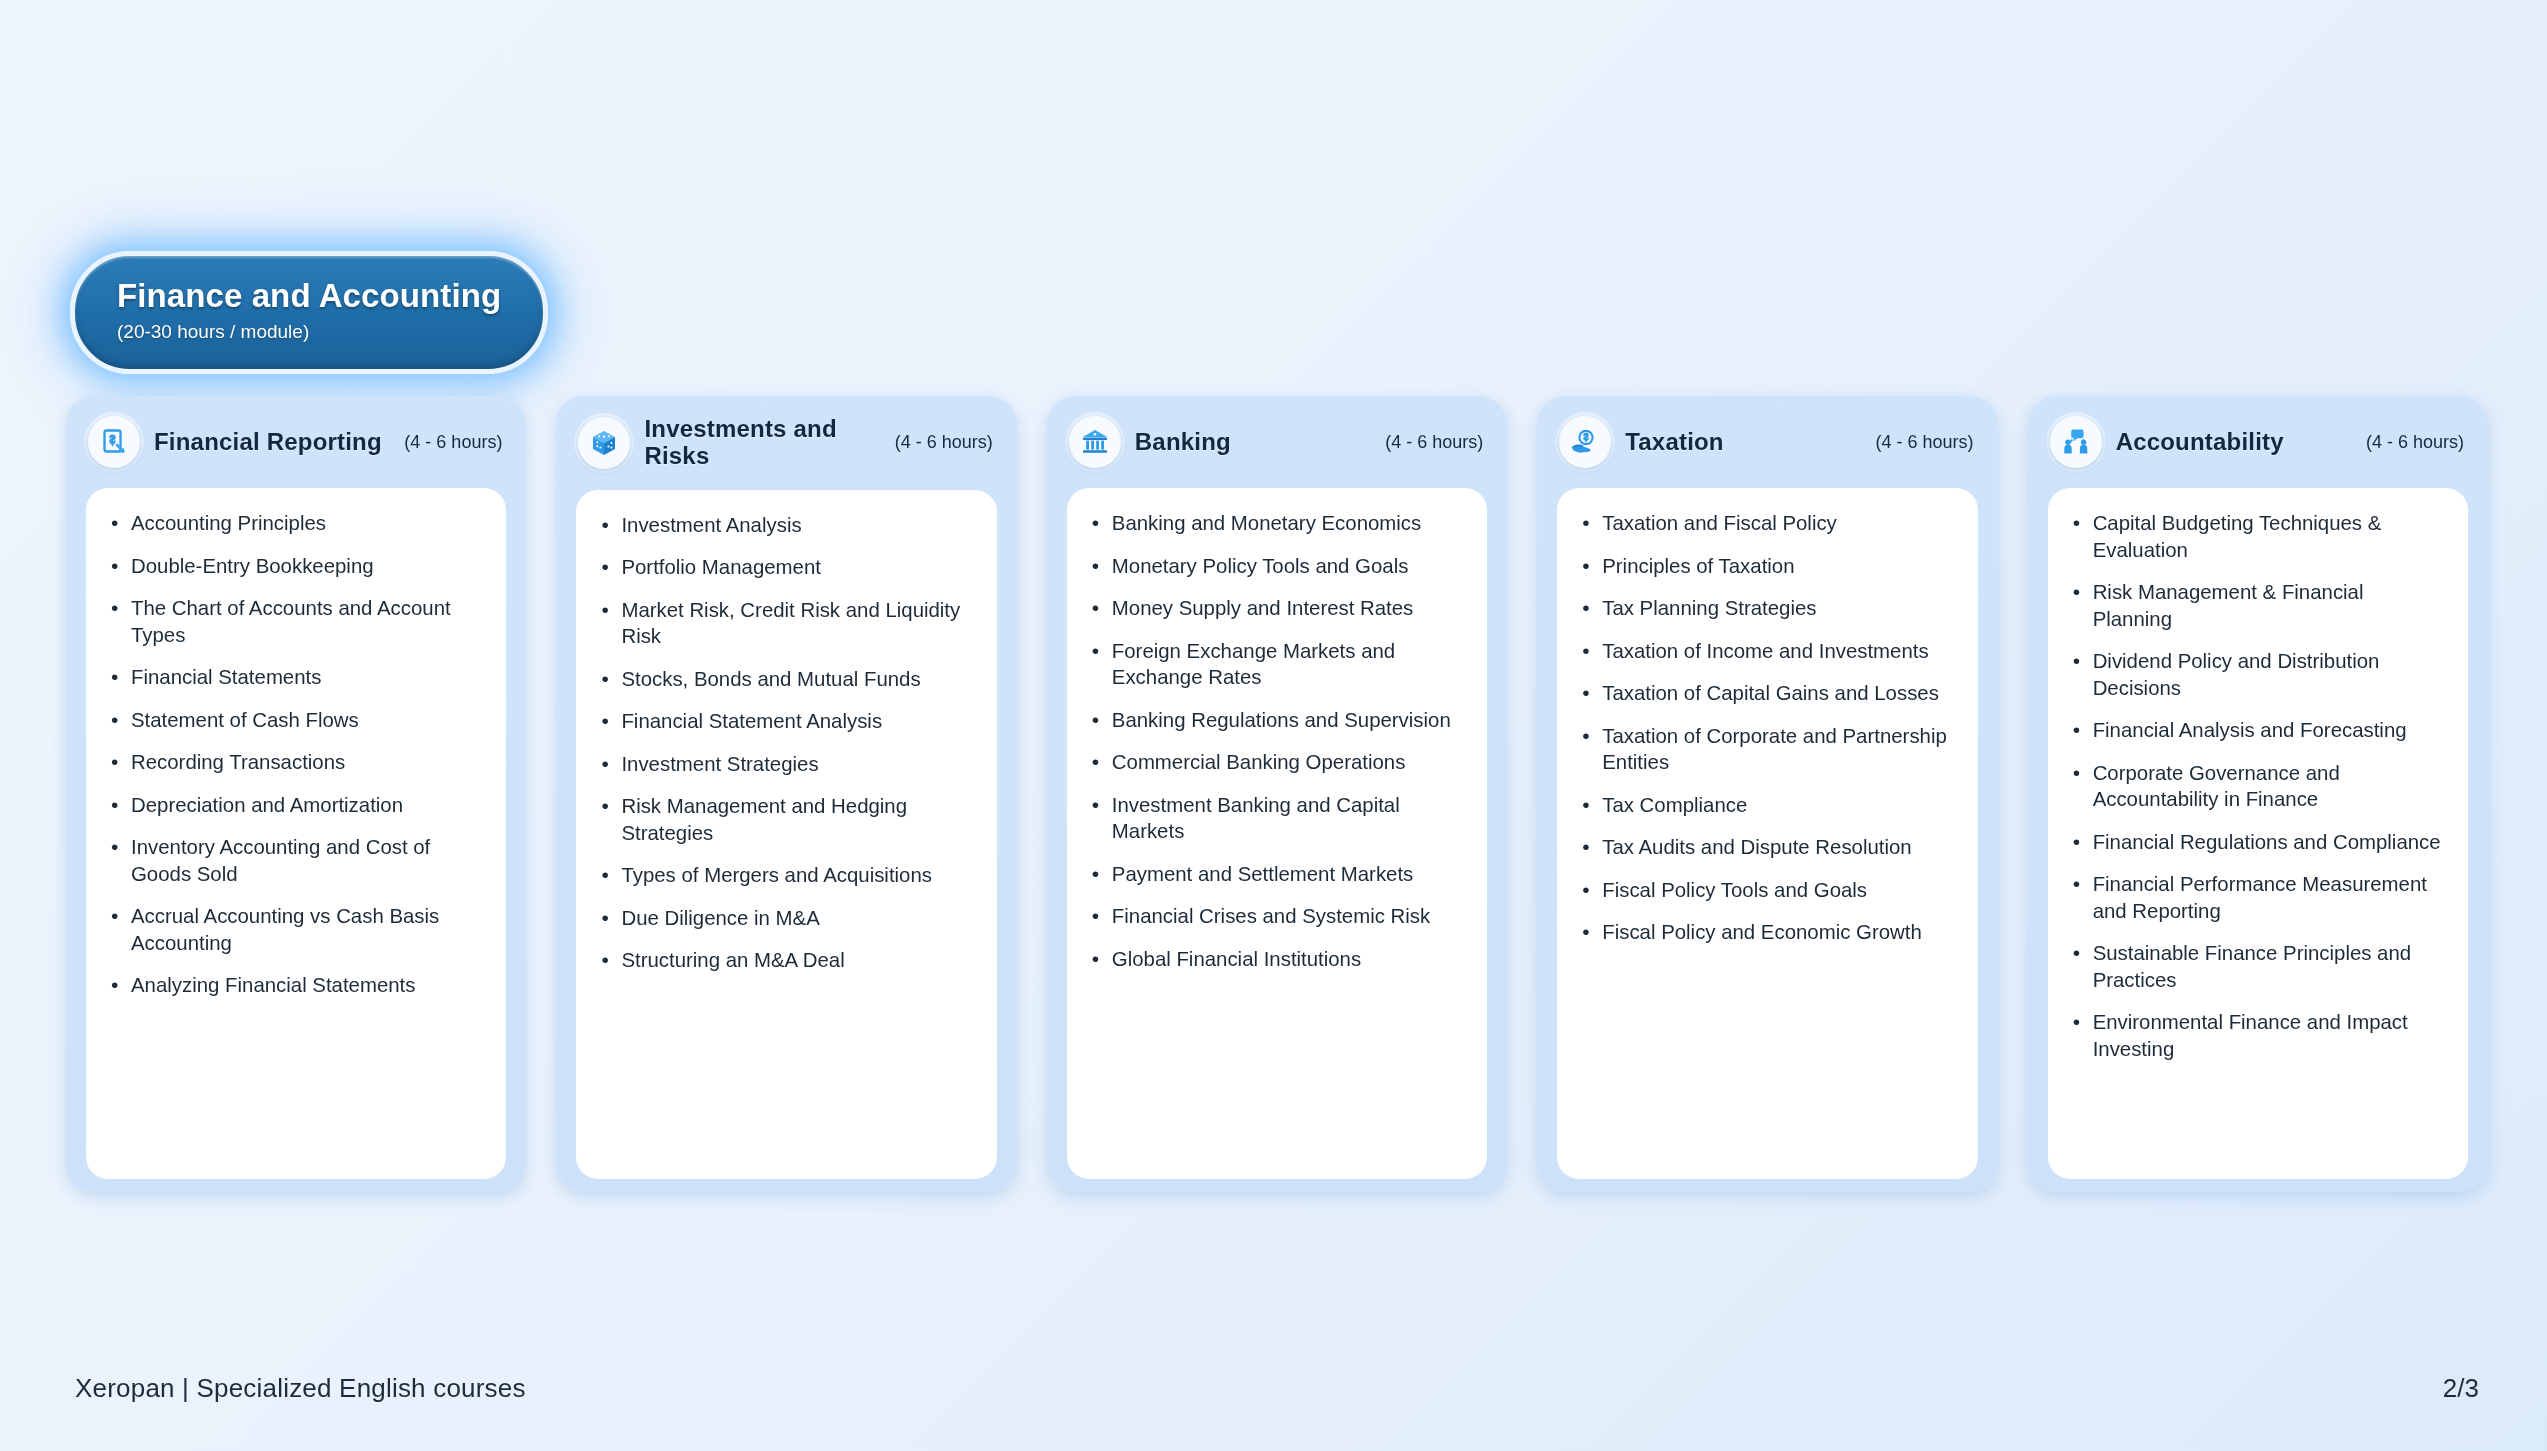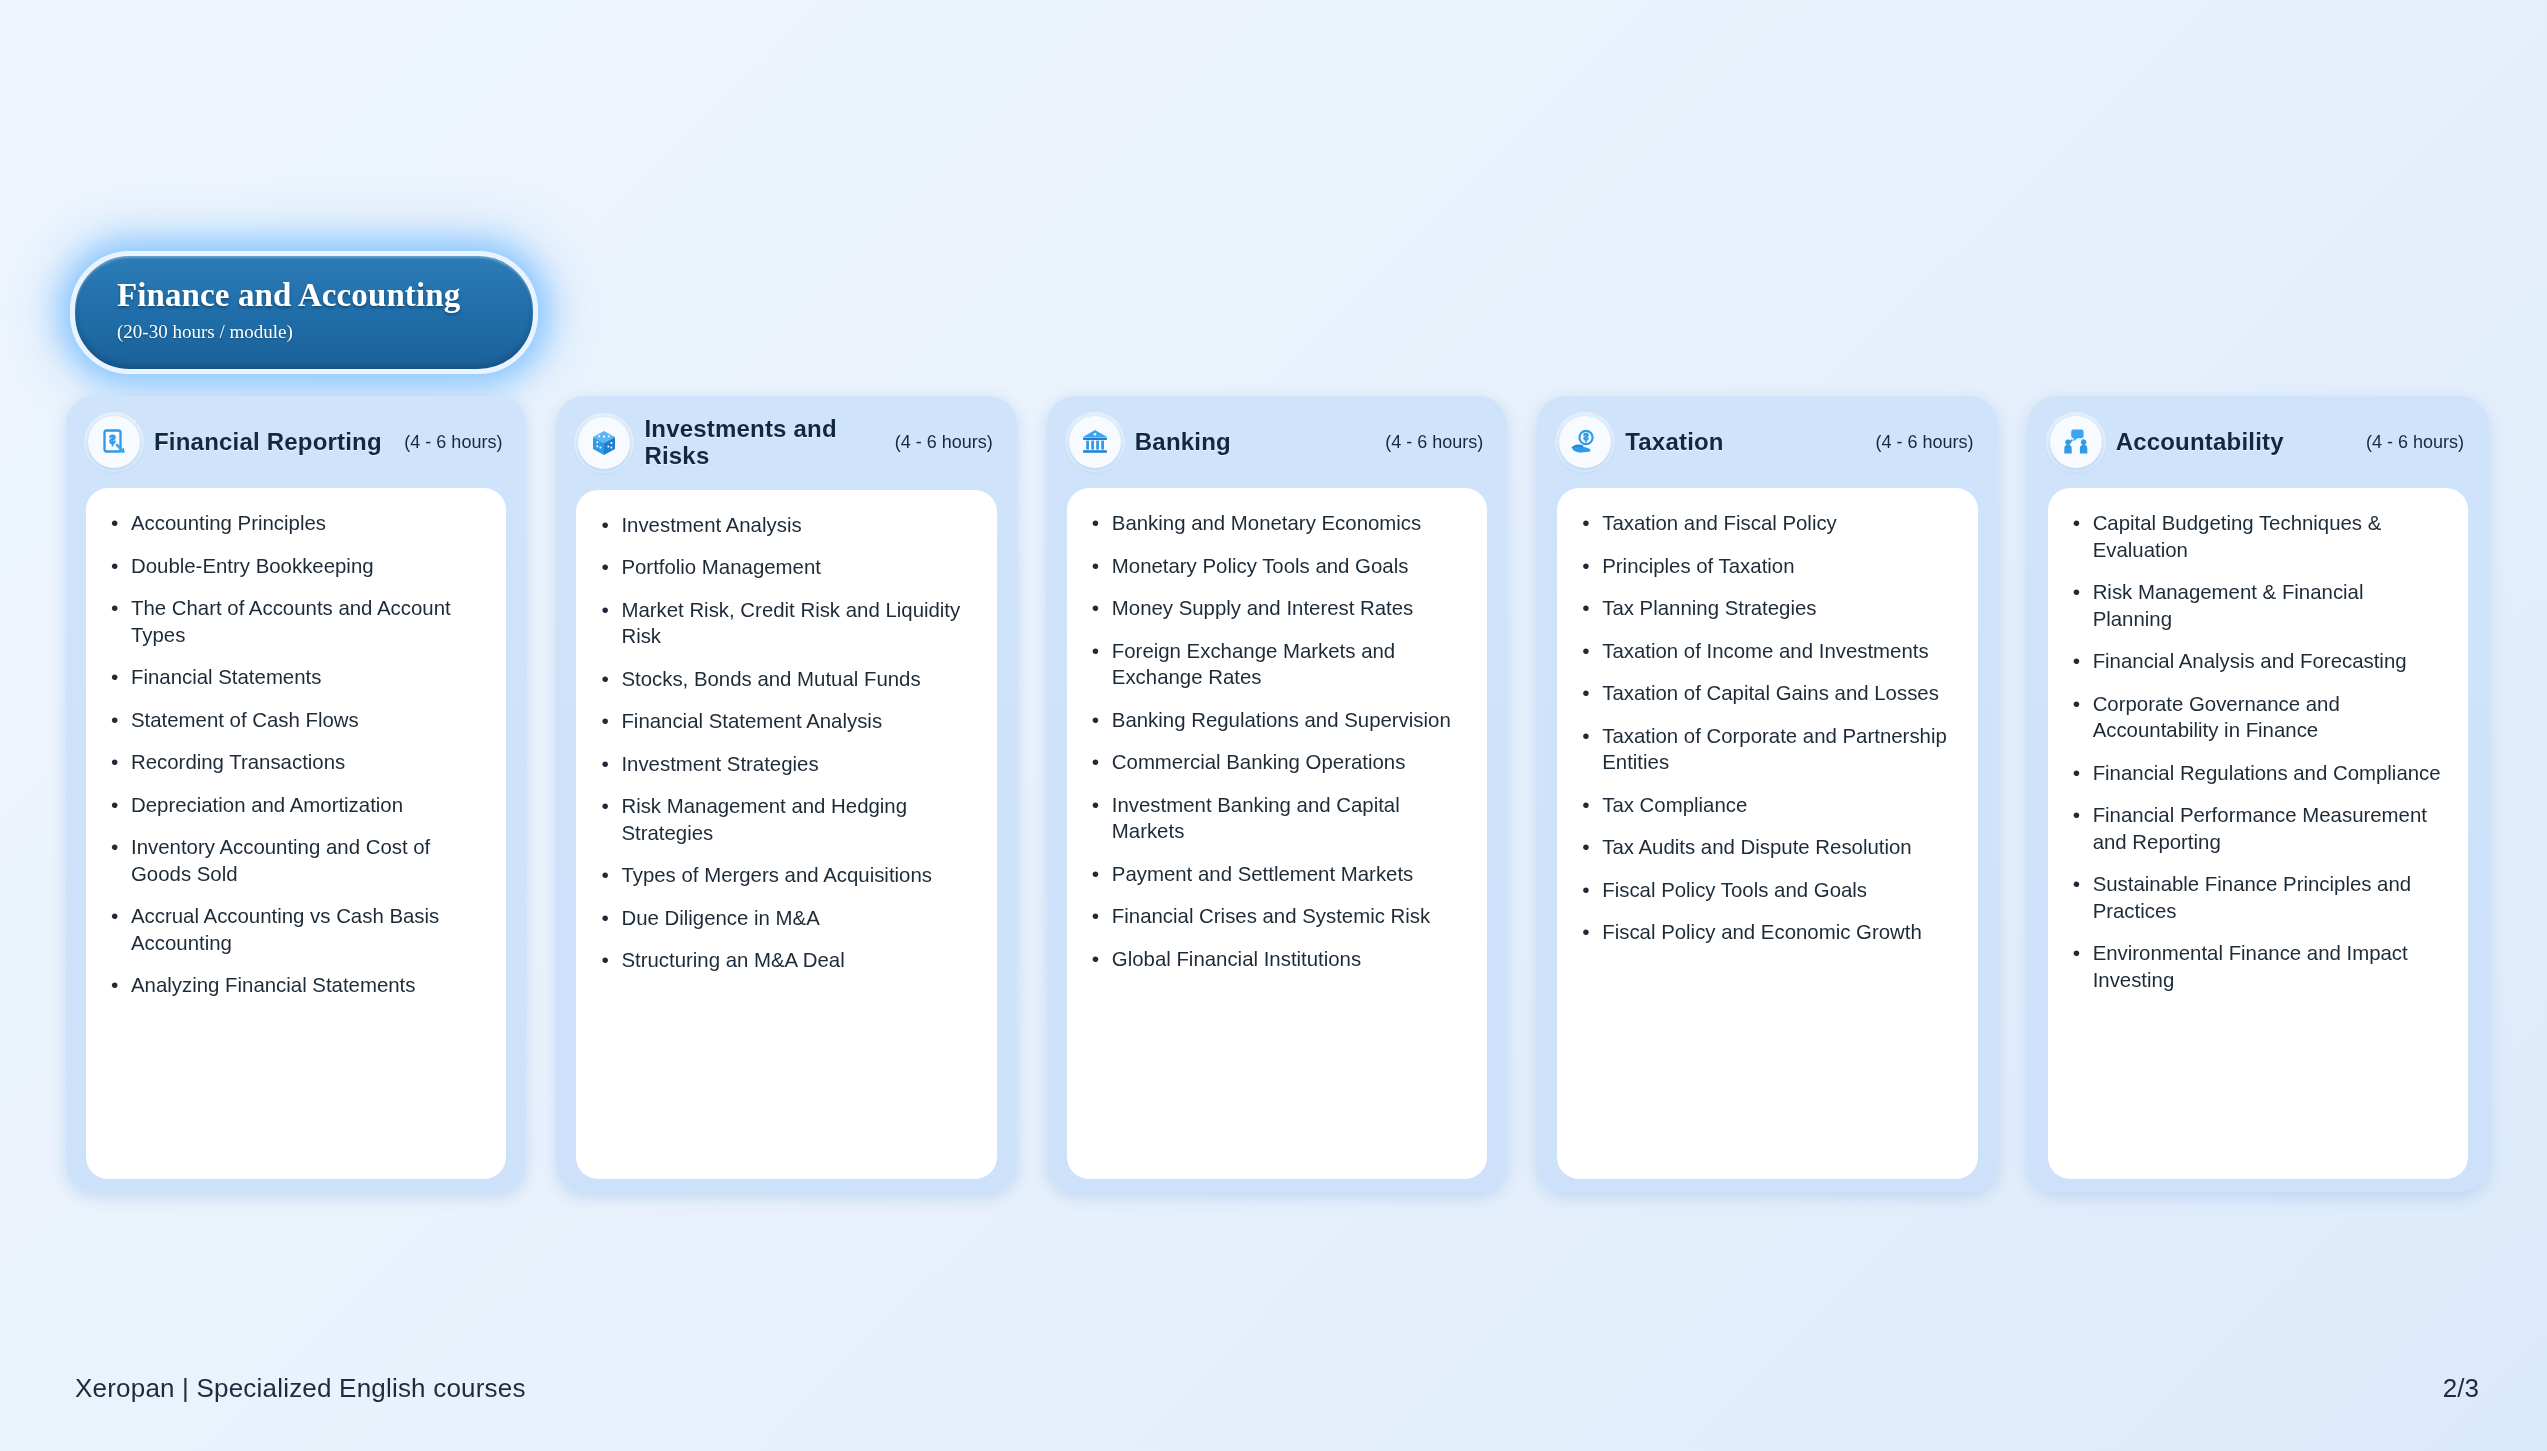--- a/index.html
+++ b/index.html
@@ -14,21 +14,20 @@
     font-family: "Liberation Sans", sans-serif;
     background: linear-gradient(135deg, #eef5fd 0%, #eaf2fc 40%, #e3eefb 75%, #dbeafb 100%);
     position: relative;
   }
 
   
   #title-pill-wrap {
     position: absolute;
     left: 70px;
     top: 251px;
-    font-family: Liberation Serif, serif;
   }
 
   #title-pill {
     position: relative;
     display: inline-block;
     padding: 22px 42px 26px 42px;
     min-width: 468px;
     border-radius: 60px;
     background: linear-gradient(180deg, #2c7cb8 0%, #1f6da8 55%, #1b6199 100%);
     border: 5px solid #eaf4ff;
@@ -320,20 +319,21 @@
       <path d="M11.9 14.1 L10.2 16.1 M23.0 14.1 L24.6 16.1" stroke="#2f9ae8" stroke-width="1.7" stroke-linecap="round"></path>
     </svg>
         </div>
       <div class="card-title">Accountability</div>
       <div class="card-hours">(4 - 6 hours)</div>
     </div>
     <div class="card-body">
       <ul class="topic-list">
           <li class="topic-item">Capital Budgeting Techniques &amp; Evaluation</li>
           <li class="topic-item">Risk Management &amp; Financial Planning</li>
+          <li class="topic-item">Dividend Policy and Distribution Decisions</li>
           <li class="topic-item">Financial Analysis and Forecasting</li>
           <li class="topic-item">Corporate Governance and Accountability in Finance</li>
           <li class="topic-item">Financial Regulations and Compliance</li>
           <li class="topic-item">Financial Performance Measurement and Reporting</li>
           <li class="topic-item">Sustainable Finance Principles and Practices</li>
           <li class="topic-item">Environmental Finance and Impact Investing</li>
         </ul>
     </div>
     </div>
   </div>

